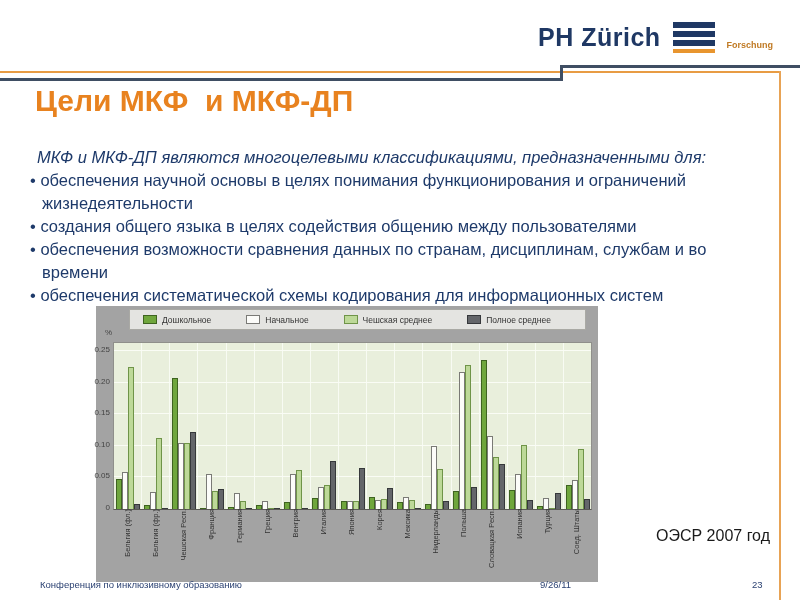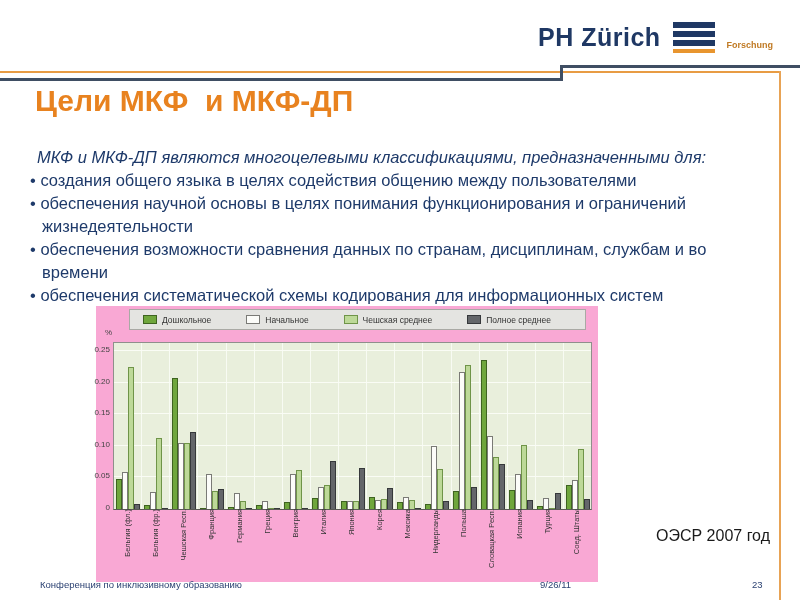--- a/index.html
+++ b/index.html
@@ -27,21 +27,21 @@
          color:#E8821F;white-space:pre;}
 
   
   .content{position:absolute;left:30px;top:146px;width:735px;color:#1E3A6A;
            font-size:16.5px;line-height:23px;}
   .intro{margin-left:7px;font-style:italic;}
   .bullet{padding-left:12px;text-indent:-12px;}
   .bullet::before{content:"• ";}
 
   
-  .chart{position:absolute;left:96px;top:306px;width:502px;height:276px;background:#f9a8d4;}
+  .chart{position:absolute;left:96px;top:306px;width:502px;height:276px;background:#a3a3a3;}
   .legend{position:absolute;left:33px;top:3px;width:457px;height:21px;background:#E4E4E1;
           border:1px solid #A9A9A4;display:flex;align-items:center;
           justify-content:space-between;padding:0 34px 0 13px;box-sizing:border-box;}
   .legend-item{display:flex;align-items:center;gap:5px;}
   .legend-box{width:14px;height:9px;border:1px solid #444;box-sizing:border-box;}
   .legend-label{font-size:8.5px;color:#333;}
   .ylab{position:absolute;left:0;top:22px;width:16px;text-align:right;font-size:8px;color:#444;}
   #yaxis{position:absolute;left:0;top:0;width:15px;height:210px;}
   .ytick{position:absolute;right:1px;font-size:8px;color:#444;}
   #plot{position:absolute;left:17px;top:36px;width:477px;height:166px;background:#E9EFDC;
@@ -82,22 +82,22 @@
       <i class="o"></i>
     </span>
   <span class="logo-sub">Forschung</span>
 </div>
 
 <h1 class="title">Цели МКФ  и МКФ-ДП</h1>
 
 <div class="content">
   <div class="intro">МКФ и МКФ-ДП являются многоцелевыми классификациями, предназначенными для:</div>
   <div id="bullets">
+      <div class="bullet">обеспечения научной основы в целях понимания функционирования и ограничений жизнедеятельности</div>
       <div class="bullet">создания общего языка в целях содействия общению между пользователями</div>
-      <div class="bullet">обеспечения научной основы в целях понимания функционирования и ограничений жизнедеятельности</div>
       <div class="bullet">обеспечения возможности сравнения данных по странам, дисциплинам, службам и во времени</div>
       <div class="bullet">обеспечения систематической схемы кодирования для информационных систем</div>
     </div>
 </div>
 
 <div class="chart">
   <div class="legend" id="legend">
       <span class="legend-item">
         <span class="legend-box" style="background: rgb(111, 166, 60); border-color: rgb(62, 99, 32);"></span>
         <span class="legend-label">Дошкольное</span>

